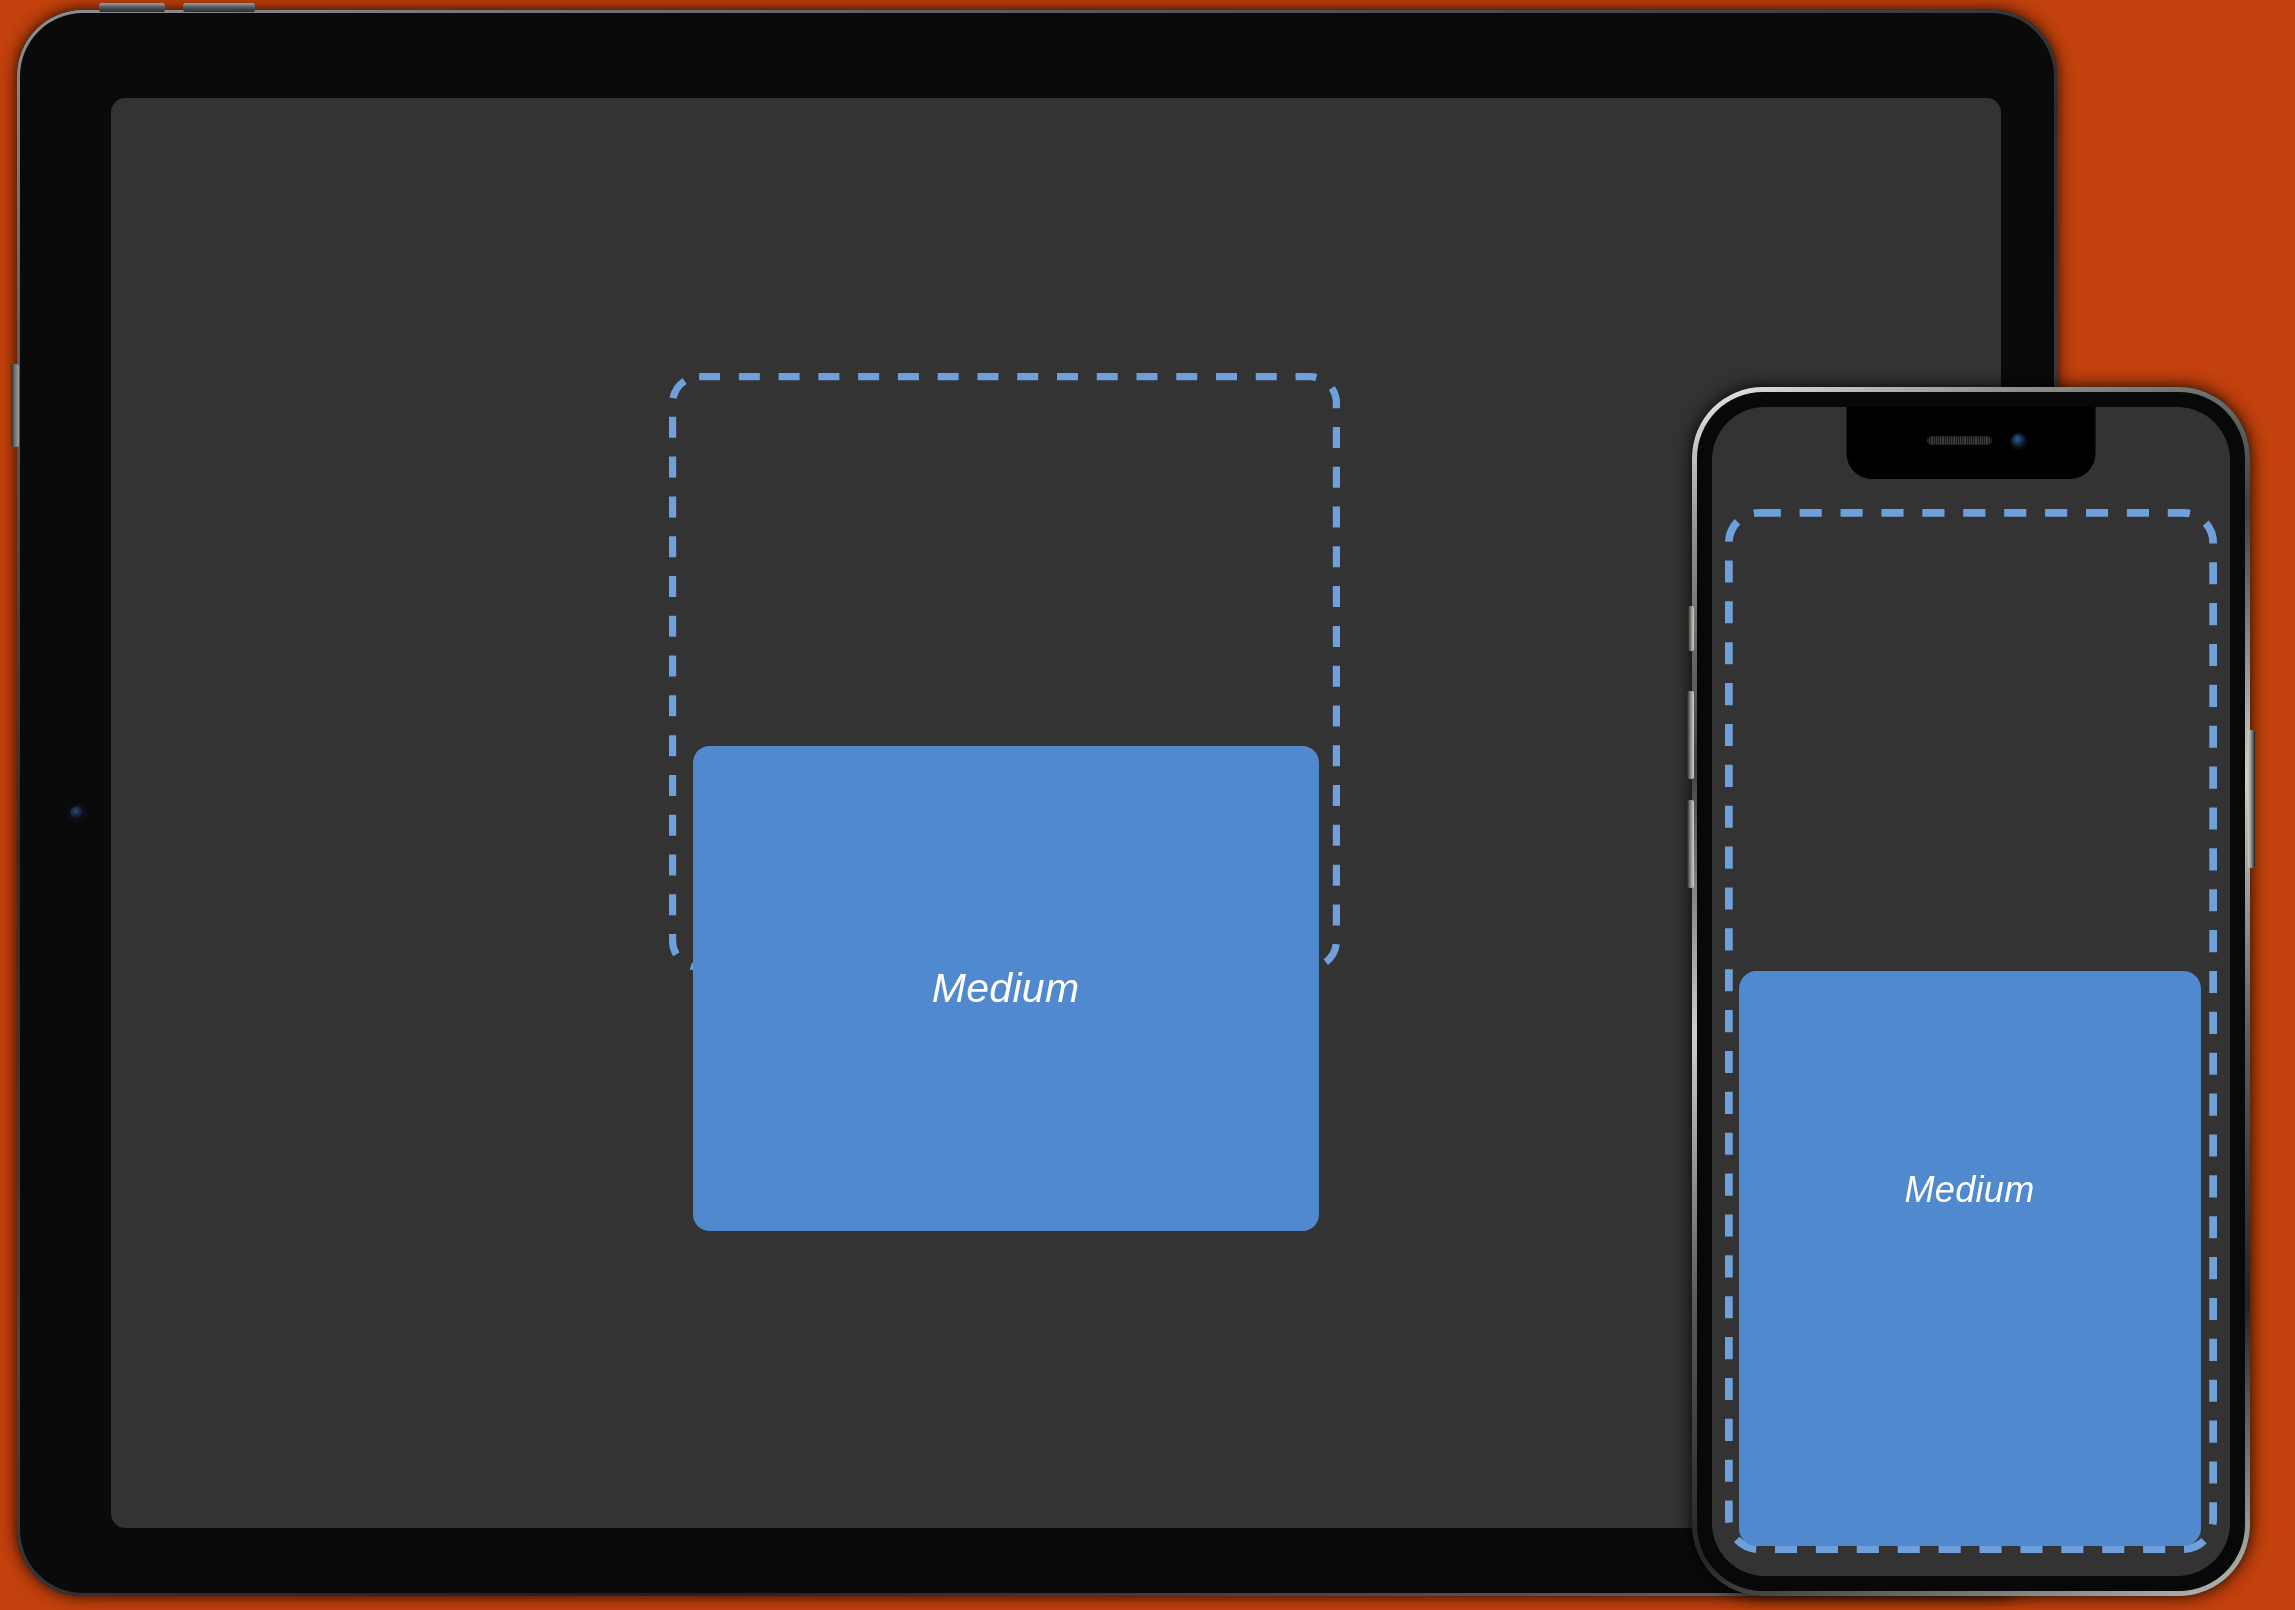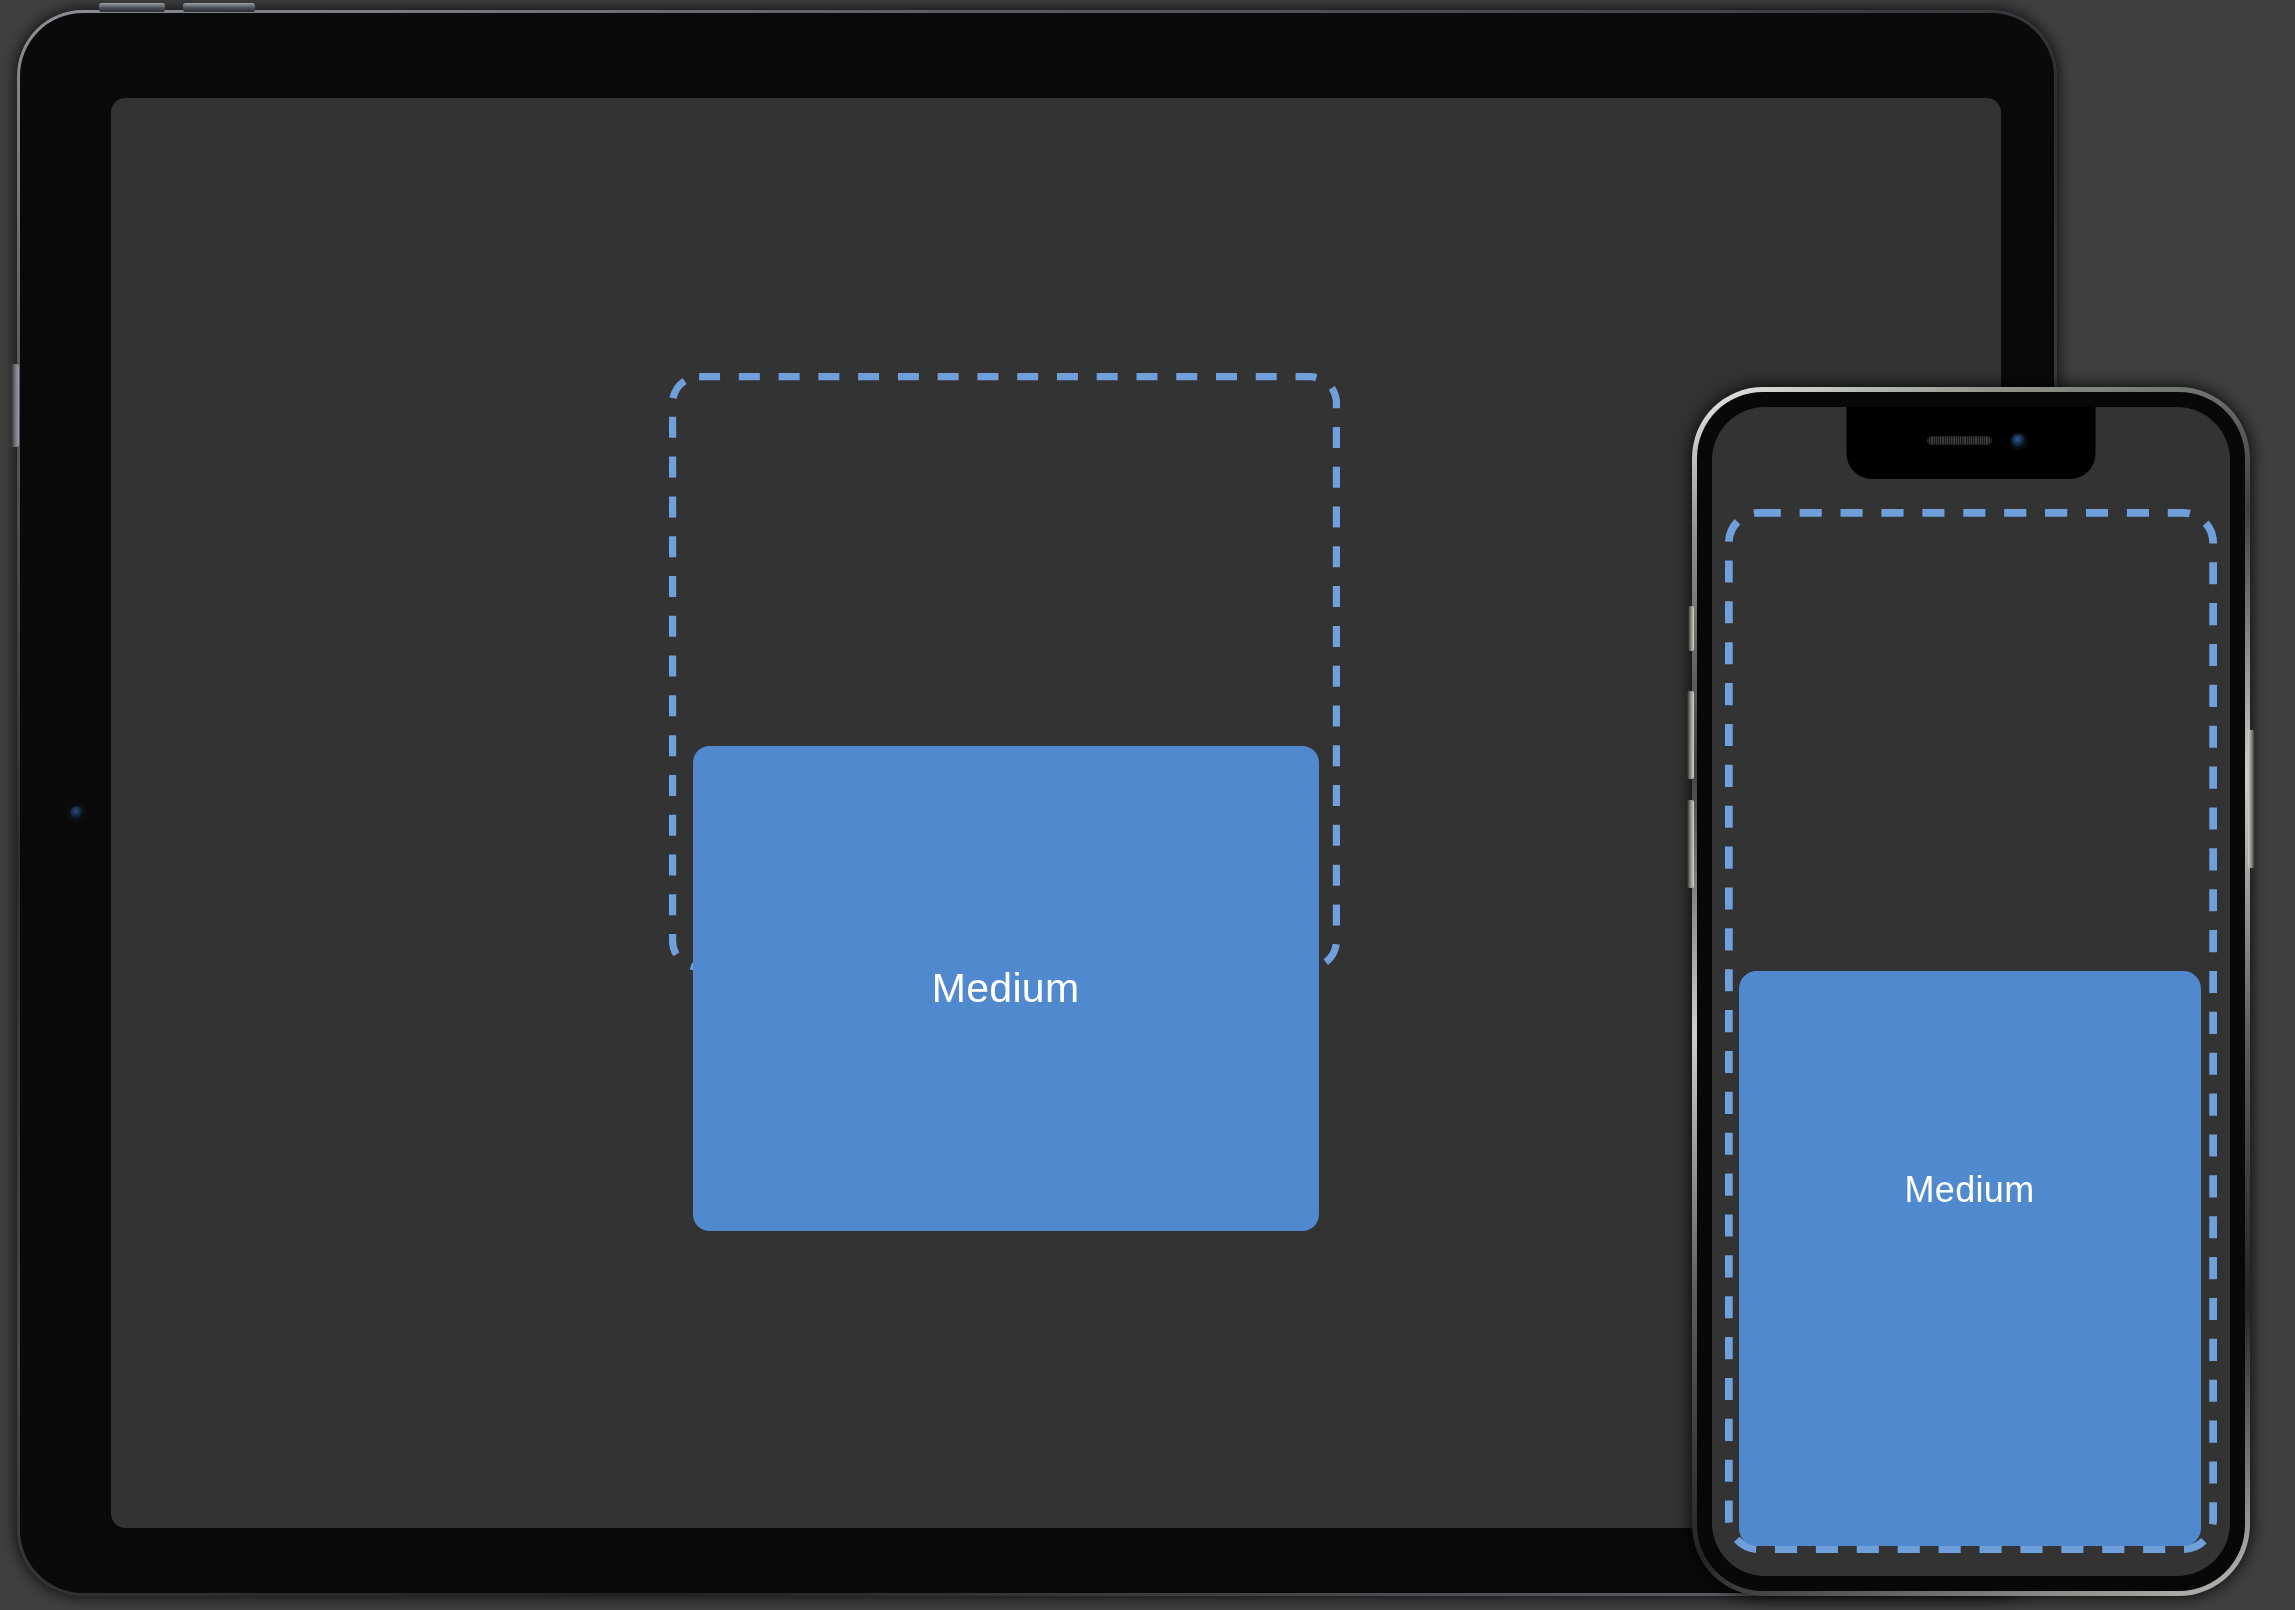--- a/index.html
+++ b/index.html
@@ -12,21 +12,22 @@
     height: 1610px;
     position: relative;
     overflow: hidden;
     font-family: "Liberation Sans", sans-serif;
   }
 
   
   #stage {
     position: absolute;
     inset: 0;
-    background: #404040;
+    background: #c2410c;
+    font-style: italic;
   }
 
   
   .ipad-device {
     position: absolute;
     left: 16.6px;
     top: 10px;
     width: 2040px;
     height: 1586px;
     border-radius: 66px;

